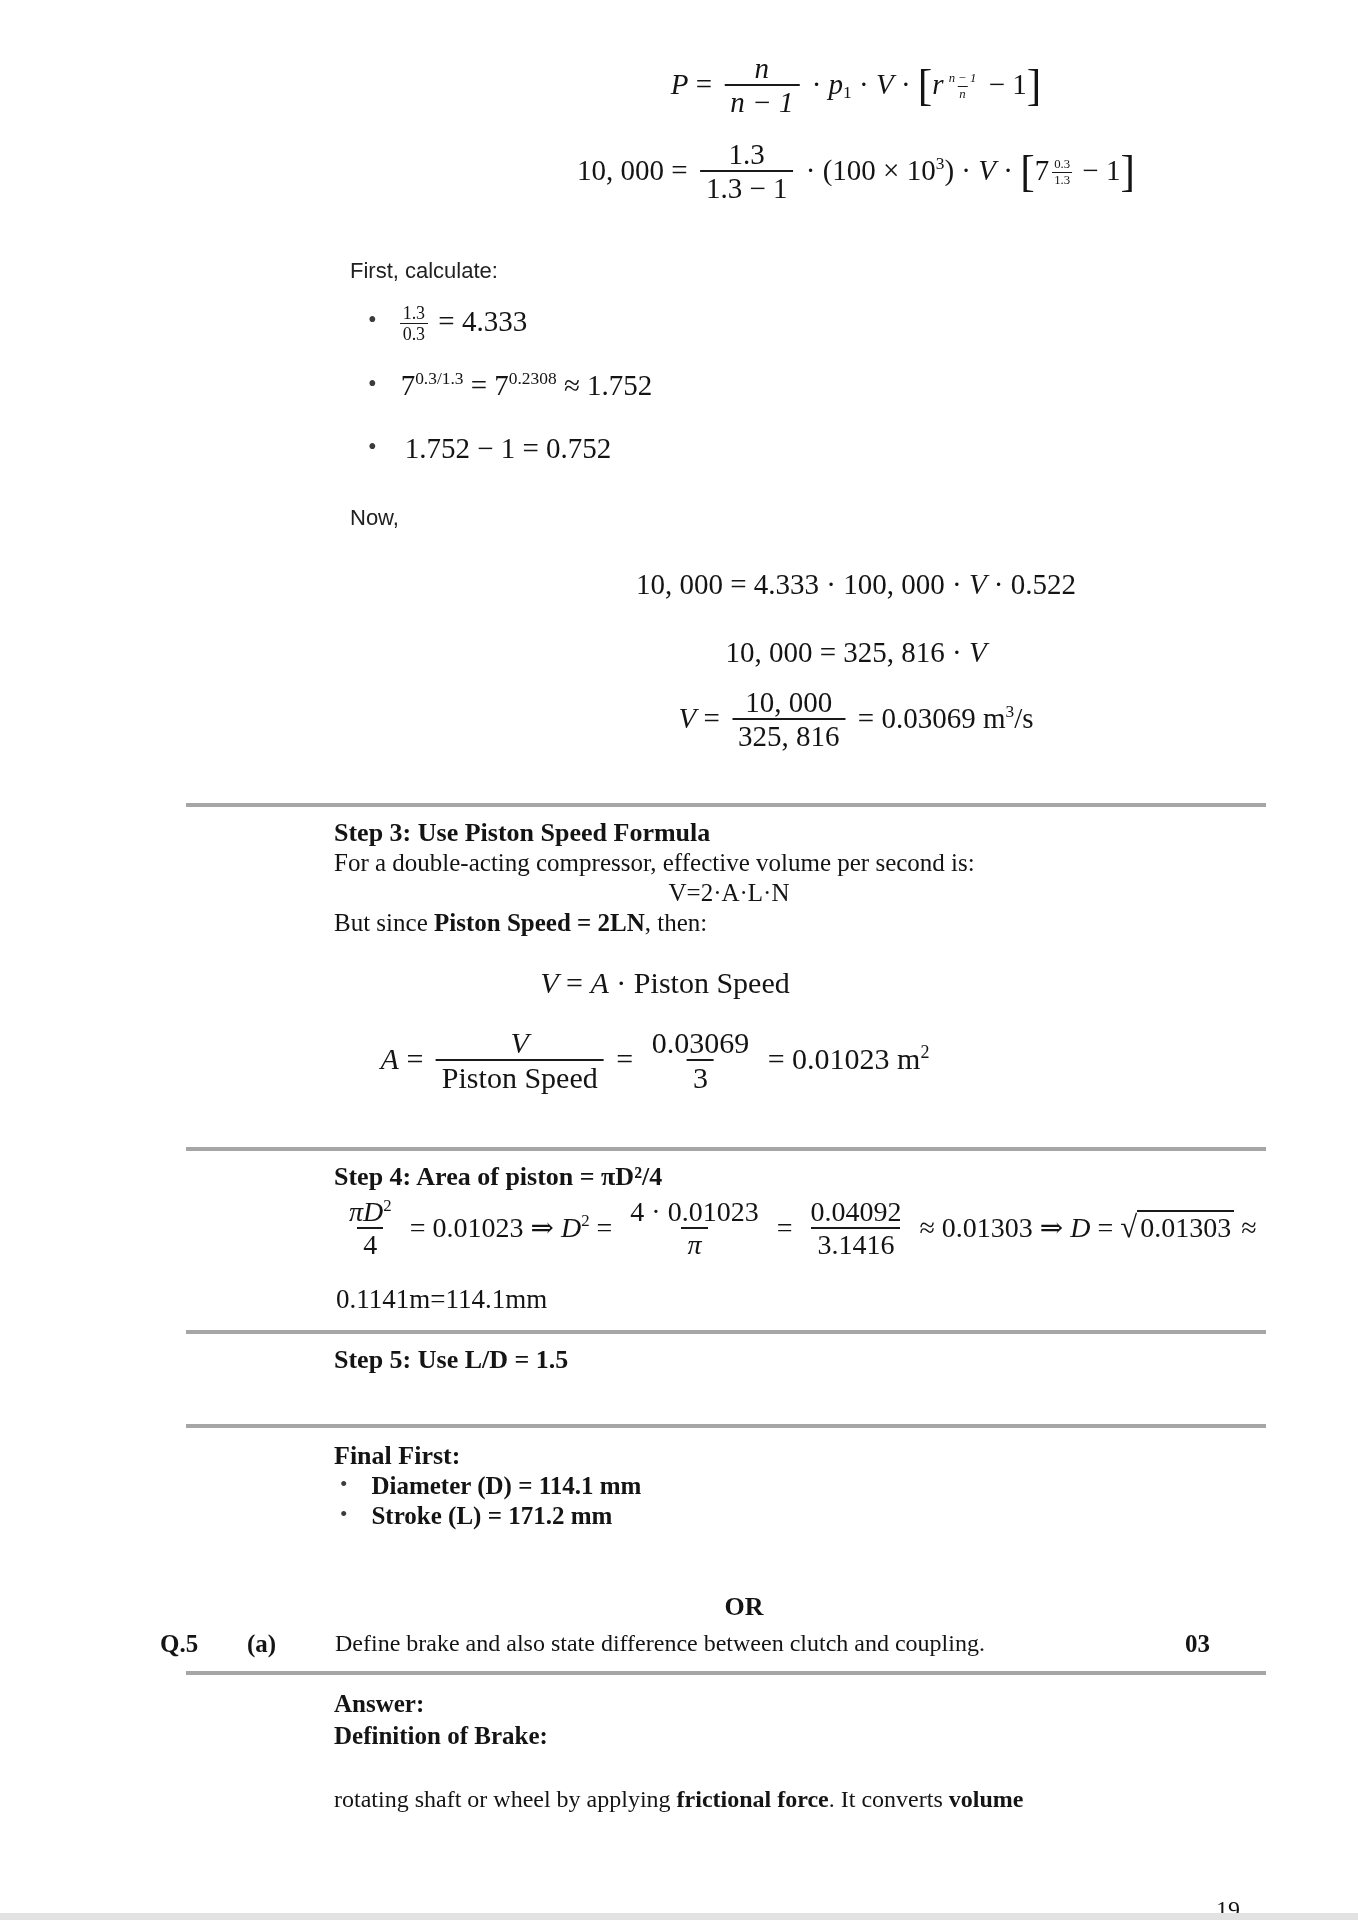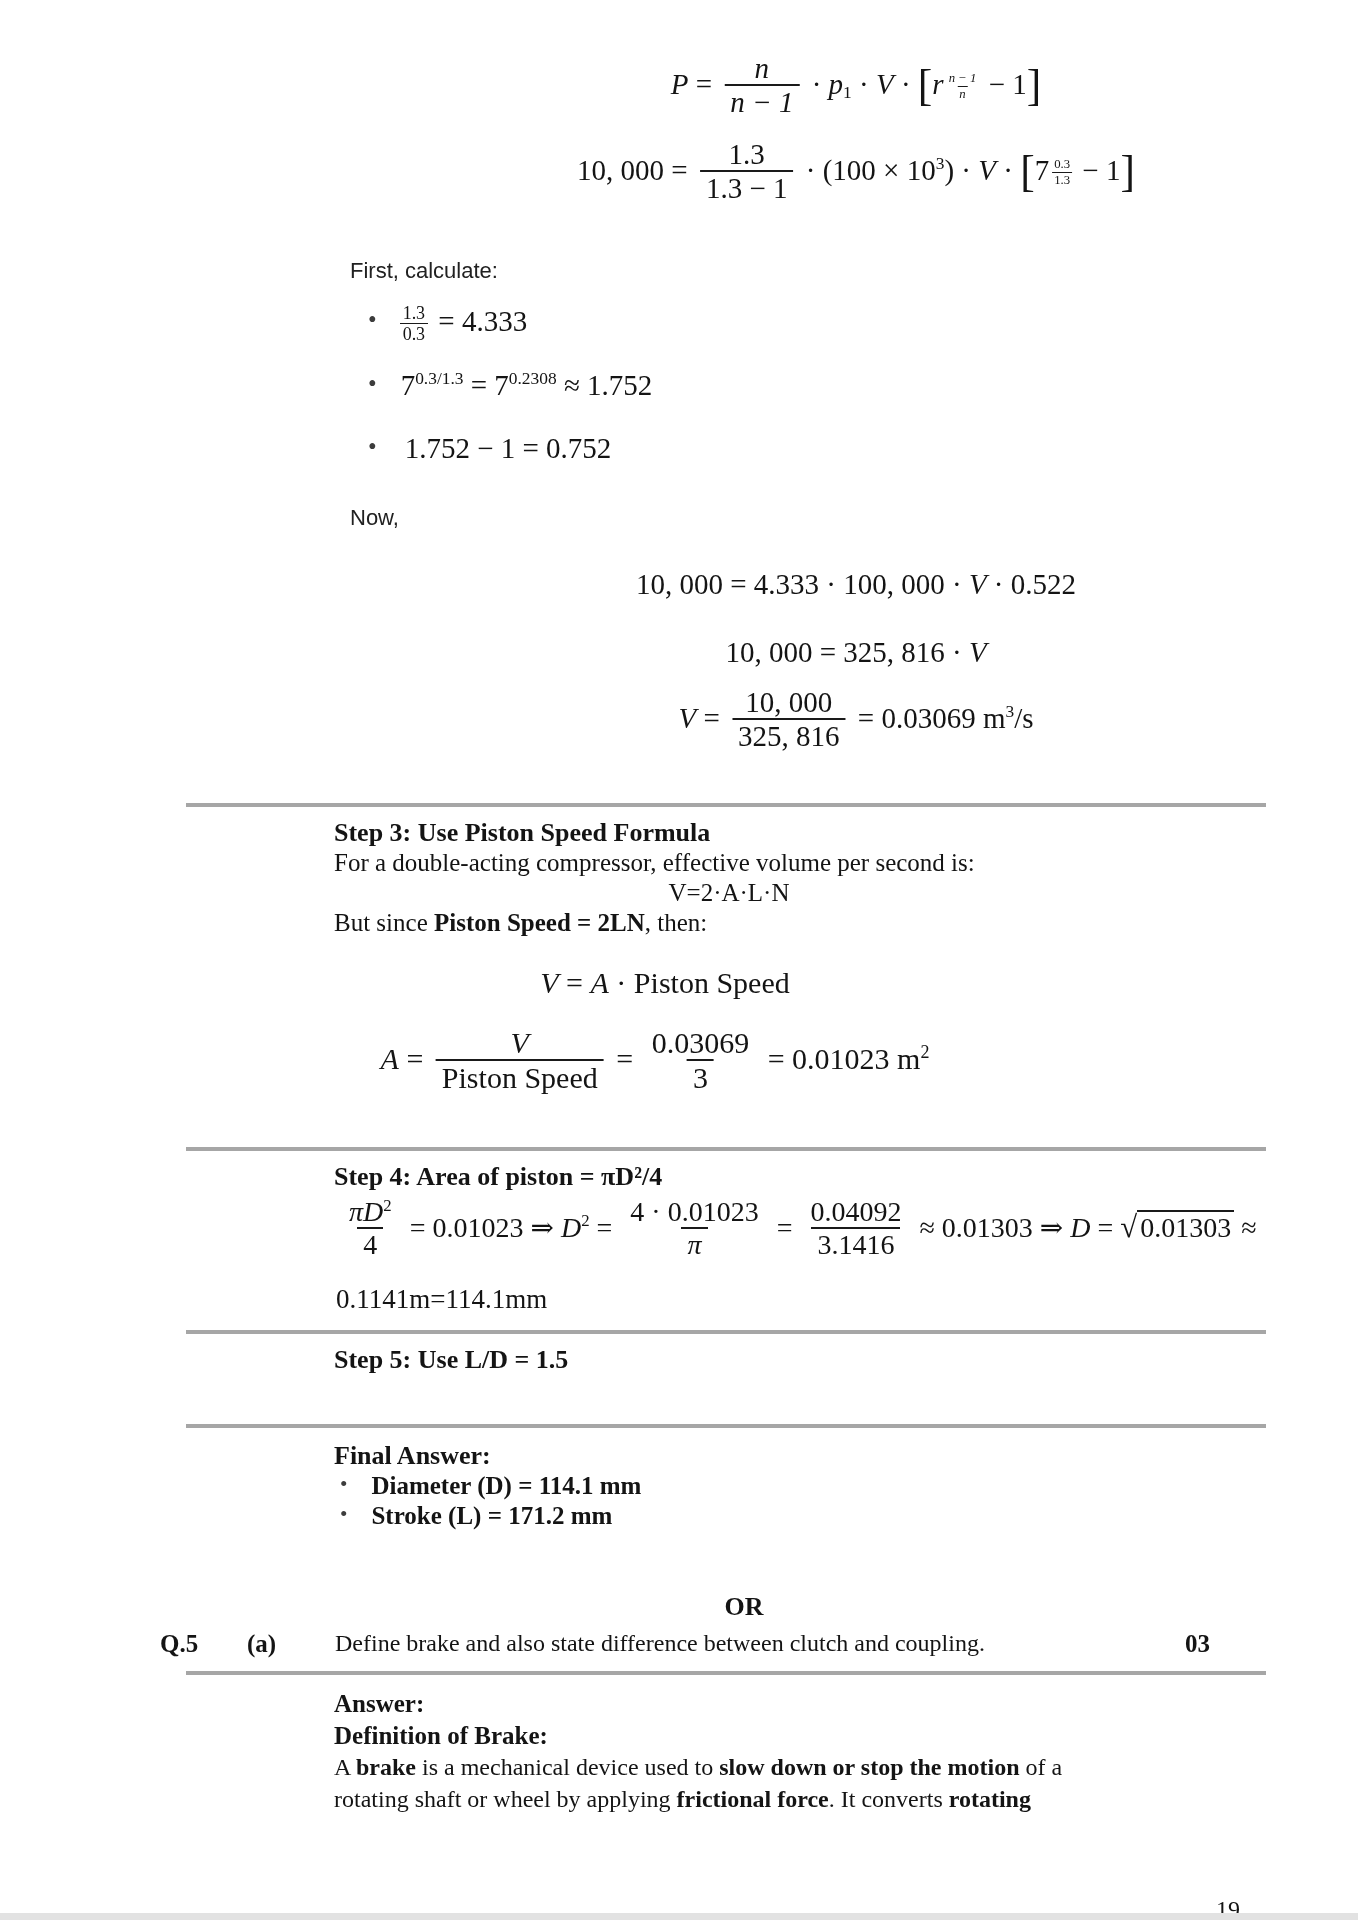--- a/index.html
+++ b/index.html
@@ -104,34 +104,33 @@
         <span class="fd">3.1416</span>
       </span><span> ≈ 0.01303 ⇒ </span><span class="var">D</span><span> = </span><span class="sqrt">√</span><span class="rad">0.01303</span><span> ≈</span></div>
   <div class="abs ser" style="top:1284px;left:336px;font-size:27px">0.1141m=114.1mm</div>
 
   <div class="hrule" style="top:1330px"></div>
 
   <div class="abs ser b" style="top:1345px;left:334px;font-size:26px">Step 5: Use L/D = 1.5</div>
 
   <div class="hrule" style="top:1424px"></div>
 
-  <div class="abs ser b" style="top:1441px;left:334px;font-size:26px">Final Answer:</div>
+  <div class="abs ser b" style="top:1441px;left:334px;font-size:26px">Final First:</div>
   <div class="abs ser" style="top:1472px;left:340px;font-size:25px"><span class="dot">•</span><span class="b" style="margin-left:24px">Diameter (D) = 114.1 mm</span></div>
   <div class="abs ser" style="top:1502px;left:340px;font-size:25px"><span class="dot">•</span><span class="b" style="margin-left:24px">Stroke (L) = 171.2 mm</span></div>
 
   <div class="eqc ser b" style="top:1592px;left:744px;font-size:26px">OR</div>
 
   <div class="abs ser b" style="top:1630px;left:160px;font-size:25px">Q.5</div>
   <div class="abs ser b" style="top:1630px;left:247px;font-size:25px">(a)</div>
   <div class="abs ser" style="top:1630px;left:335px;font-size:24px">Define brake and also state difference between clutch and coupling.</div>
   <div class="abs ser b" style="top:1630px;left:1185px;font-size:25px">03</div>
 
   <div class="hrule" style="top:1671px"></div>
 
   <div class="abs ser b" style="top:1690px;left:334px;font-size:25px">Answer:</div>
   <div class="abs ser b" style="top:1722px;left:334px;font-size:25px">Definition of Brake:</div>
-  <div class="abs ser" style="top:1754px;left:334px;font-size:24px"><span>A </span><span class="b">brake</span><span> is a mechanical device used to </span><span class="b">slow down or stop the motion</span><span> of a</span></div>
-  <div class="abs ser" style="top:1786px;left:334px;font-size:24px"><span>rotating shaft or wheel by applying </span><span class="b">frictional force</span><span>. It converts </span><span class="b">rotating</span></div>
+  <div class="abs ser" style="top:1786px;left:334px;font-size:24px"><span>rotating shaft or wheel by applying </span><span class="b">frictional force</span><span>. It converts </span><span class="b">volume</span></div>
 
   <div class="abs ser" style="top:1896px;left:1216px;font-size:24px">19</div>
 
   <div class="pgedge"></div>
 </div>
 
 </body></html>

